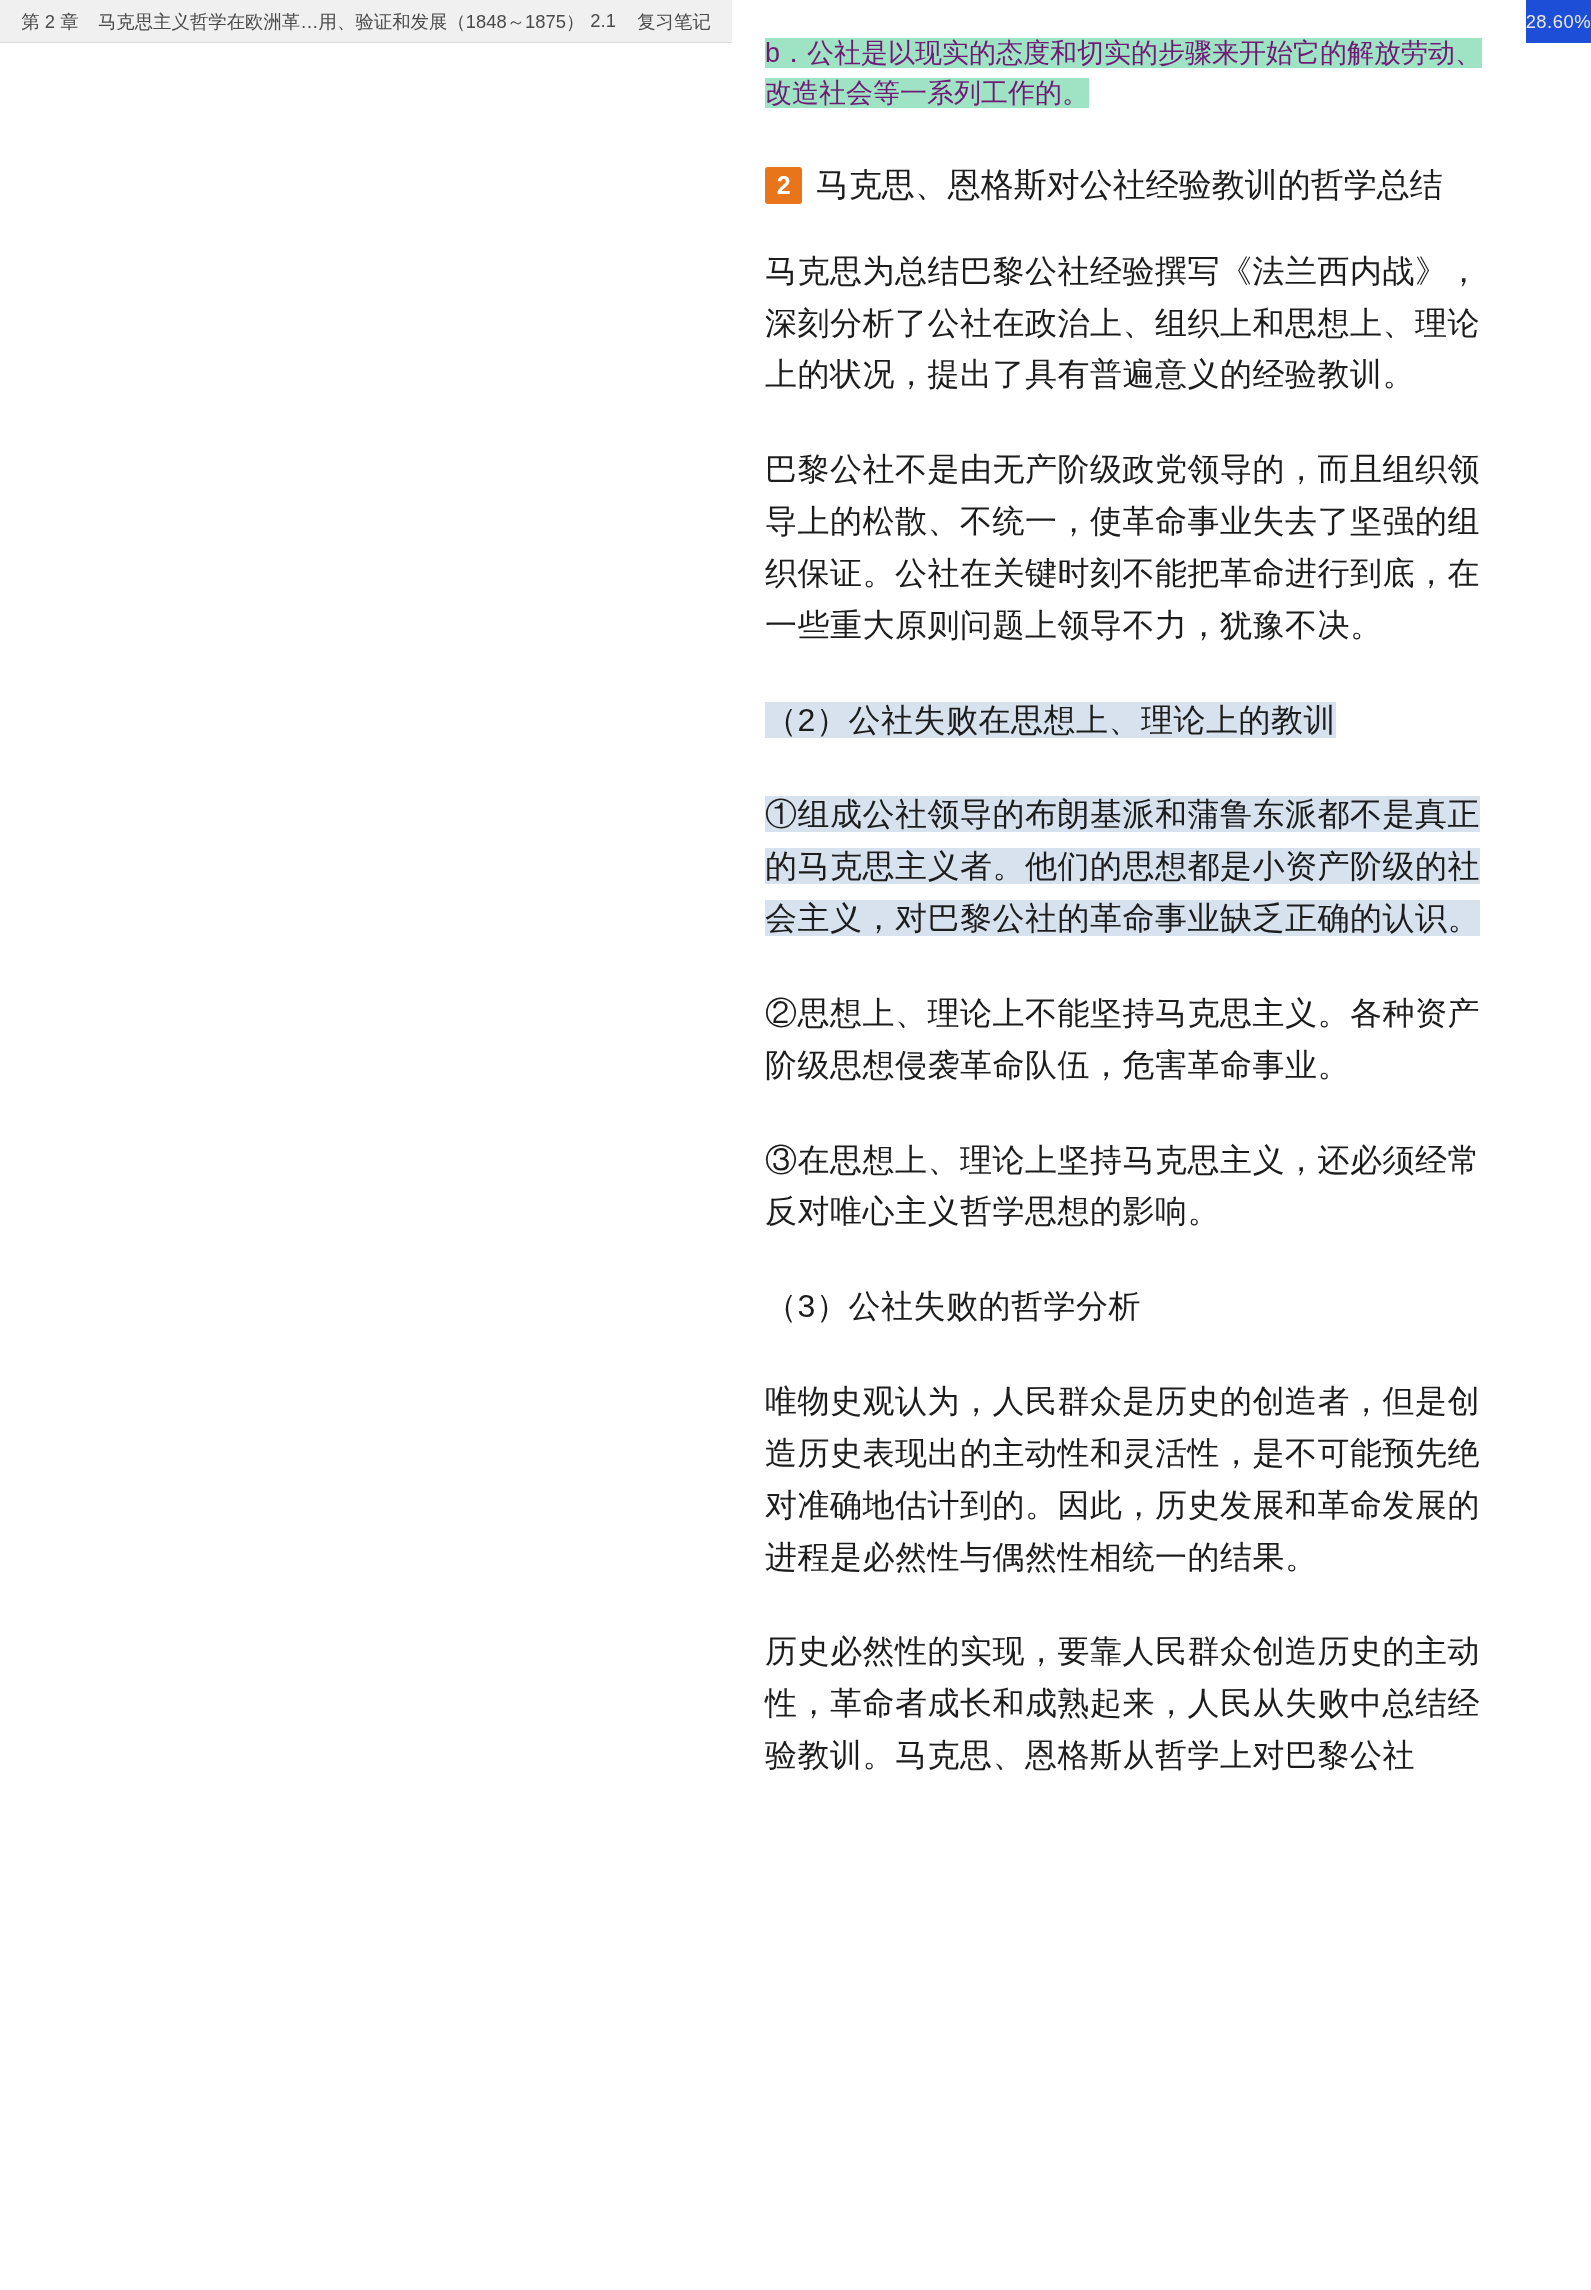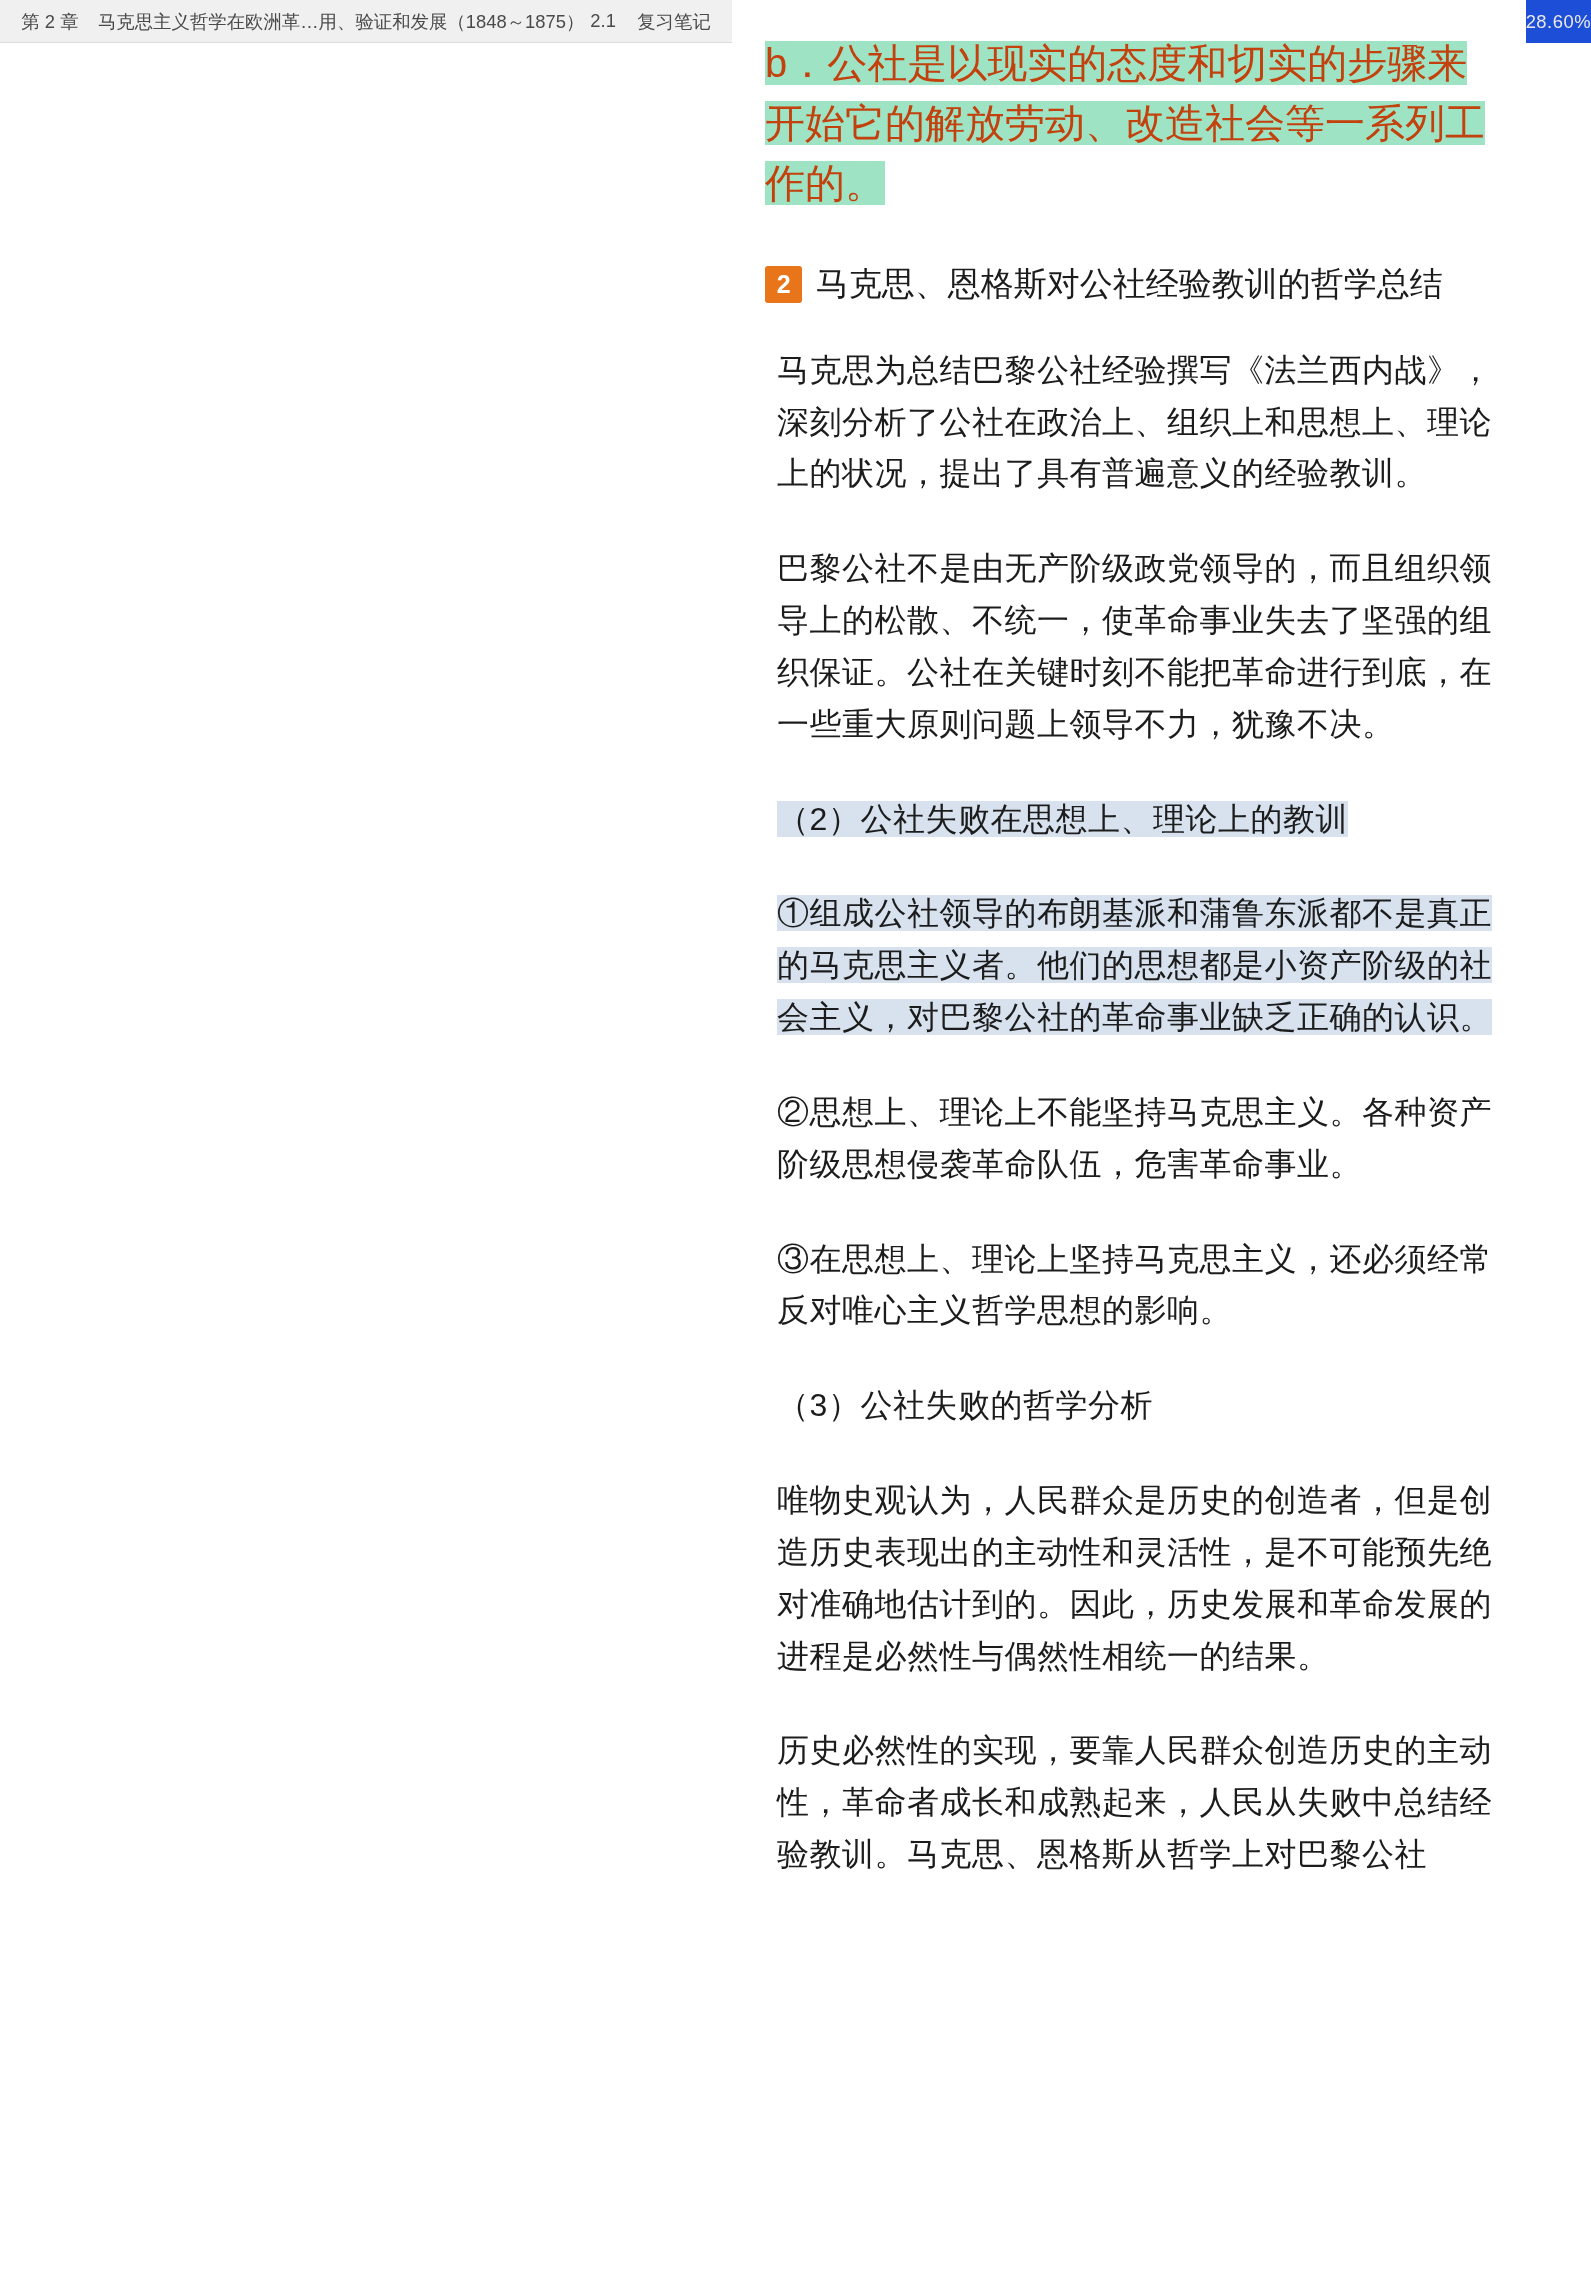--- a/index.html
+++ b/index.html
@@ -48,42 +48,42 @@
 
   
   .content {
     flex: 1 1 auto;
     padding: 29px 33px 0 33px;
     box-sizing: border-box;
     background: #ffffff;
     overflow: hidden;
   }
   p.para {
-    margin: 0 0 43px 12px;
+    margin: 0 0 43px 0;
     font-size: 32px;
     line-height: 1.62;
     color: #1c1c1c;
     letter-spacing: 0.5px;
     word-break: break-all;
   }
   .hl-green {
     background: #9fe3c5;
     box-decoration-break: clone;
     -webkit-box-decoration-break: clone;
   }
   .hl-blue {
     background: #d7e2ee;
     box-decoration-break: clone;
     -webkit-box-decoration-break: clone;
   }
   .lead {
-    font-size: 40px;
+    font-size: 27px;
     line-height: 1.5;
     margin: 0 0 38px 0;
-    color: #c2410c;
+    color: #701a75;
   }
   .lead-first { margin-top: 3.9px; margin-bottom: 50px; }
 
   
   .heading2 {
     display: flex;
     align-items: center;
     margin: 45px 0 39px 0;
   }
   .num-badge {

